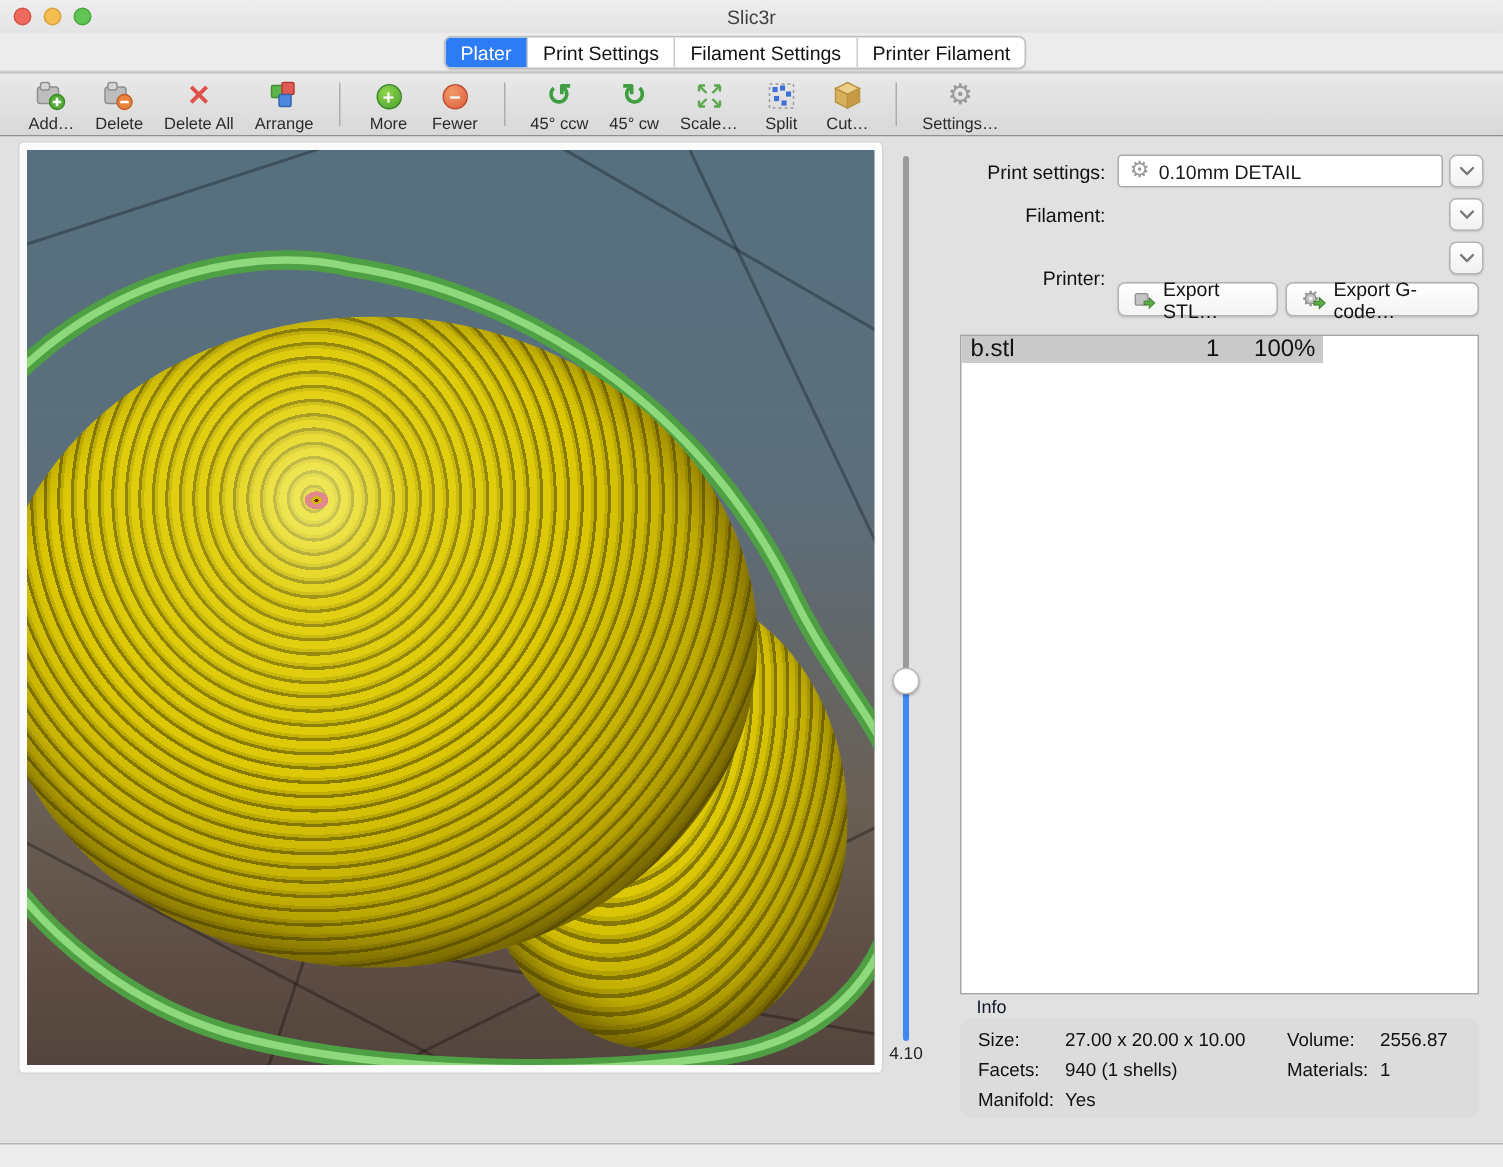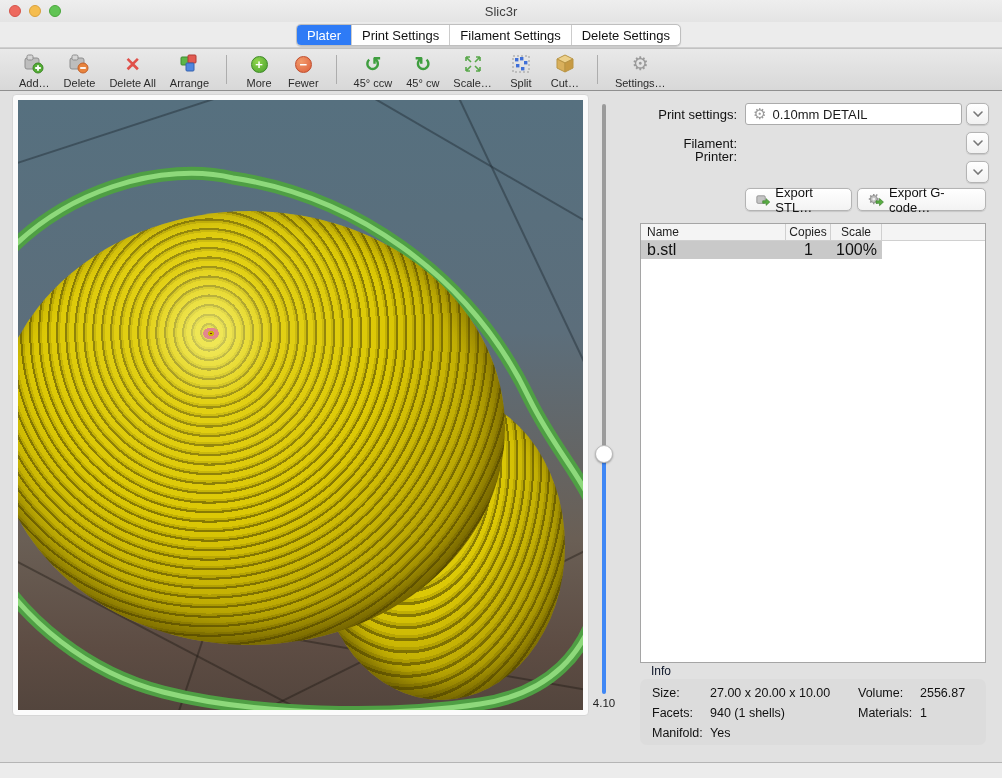--- a/index.html
+++ b/index.html
@@ -179,21 +179,21 @@
     <span class="light green"></span>
   </div>
   <span class="win-title">Slic3r</span>
 </div>
 
 <div class="tabrow">
   <div class="seg-group">
     <div class="seg active">Plater</div>
     <div class="seg">Print Settings</div>
     <div class="seg">Filament Settings</div>
-    <div class="seg">Delete Settings</div>
+    <div class="seg">Printer Filament</div>
   </div>
 </div>
 
 <div class="toolbar">
   <div class="tb-group">
     <div class="tb-item">
       <span class="tb-icon">
         <svg width="24" height="22" viewBox="0 0 24 22">
           <rect x="3" y="5" width="14" height="11" rx="2" fill="#bdbdbd" stroke="#8e8e8e"></rect>
           <rect x="5" y="2" width="6" height="5" rx="1.5" fill="#d6d6d6" stroke="#8e8e8e"></rect>
@@ -349,21 +349,21 @@
     </svg>
   </div>
 
   <div class="setting-label" style="left:622px; top:45px;">Filament:</div>
   <div class="drop-btn" style="top:41px;">
     <svg width="10" height="6" viewBox="0 0 10 6">
       <path d="M1 1 L5 5 L9 1" fill="none" stroke="#777" stroke-width="1.6" stroke-linecap="round"></path>
     </svg>
   </div>
 
-  <div class="setting-label" style="left:622px; top:58px;">Printer:</div>
+  <div class="setting-label" style="left:622px; top:87px;">Printer:</div>
   <div class="drop-btn" style="top:70px;">
     <svg width="10" height="6" viewBox="0 0 10 6">
       <path d="M1 1 L5 5 L9 1" fill="none" stroke="#777" stroke-width="1.6" stroke-linecap="round"></path>
     </svg>
   </div>
 
   <div class="export-btn" style="left:745px; top:97px; width:107px;">
     <svg width="17" height="14" viewBox="0 0 17 14">
       <rect x="1" y="2" width="10" height="9" rx="1.5" fill="#c4c4c4" stroke="#8e8e8e"></rect>
       <path d="M8 8 h4 v-2.6 l4.4 4 L12 13.4 V10.8 H8 Z" fill="#59ad43" stroke="#3e812f" stroke-width="0.8"></path>
@@ -376,26 +376,20 @@
       <circle cx="6.5" cy="7" r="1.6" fill="#f0f0f0"></circle>
       <g stroke="#8e8e8e" stroke-width="1.6">
         <path d="M6.5 1.2 v2 M6.5 10.8 v2 M0.9 7 h2 M10.1 7 h2 M2.5 3 l1.4 1.4 M9.1 10.6 l1.4 1.4 M2.5 11 l1.4 -1.4 M9.1 3.4 l1.4 -1.4"></path>
       </g>
       <path d="M9 9 h4 v-2.6 l4.4 4 L13 14.4 V11.8 H9 Z" fill="#59ad43" stroke="#3e812f" stroke-width="0.8"></path>
     </svg>
     <span>Export G-code…</span>
   </div>
 
   <div class="obj-table">
-    <div class="obj-header">
-      <div class="hc c-name">Name</div>
-      <div class="hc c-copies">Copies</div>
-      <div class="hc c-scale">Scale</div>
-      <div class="hc c-rest"></div>
-    </div>
     <div class="obj-row selected">
       <div class="cell c-name">b.stl</div>
       <div class="cell c-copies">1</div>
       <div class="cell c-scale">100%</div>
     </div>
   </div>
 
   <div class="info-title">Info</div>
   <div class="info-box">
     <div class="info-grid">

